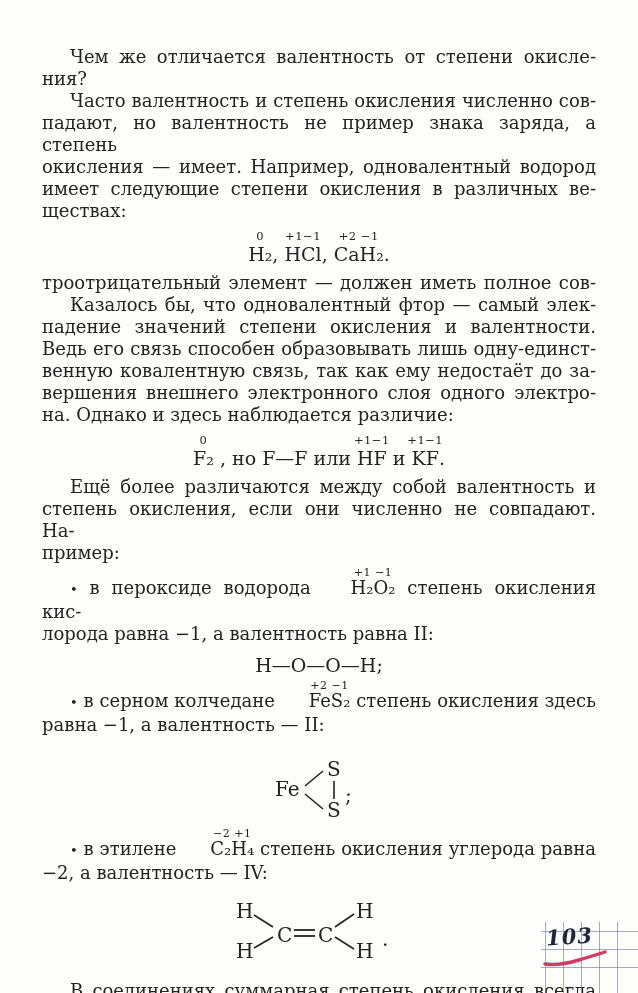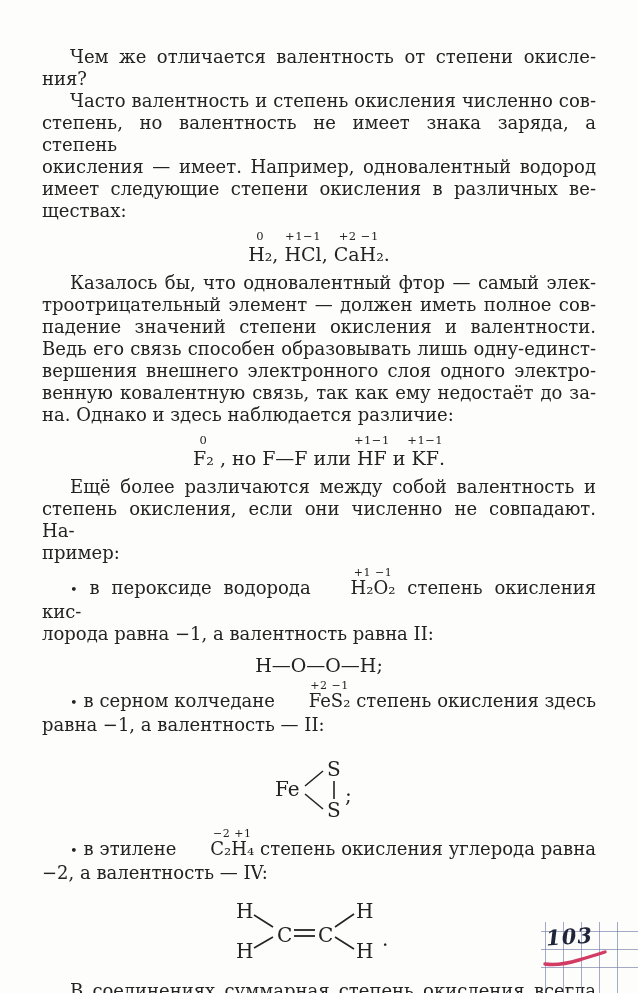--- a/index.html
+++ b/index.html
@@ -59,39 +59,39 @@
 
 <div class="page">
 
   <div class="para">
     <div class="line ind">Чем же отличается валентность от степени окисле-</div>
     <div class="line last">ния?</div>
   </div>
 
   <div class="para">
     <div class="line ind">Часто валентность и степень окисления численно сов-</div>
-    <div class="line">степень, но валентность не имеет знака заряда, а степень</div>
+    <div class="line">падают, но валентность не пример знака заряда, а степень</div>
     <div class="line">окисления — имеет. Например, одновалентный водород</div>
     <div class="line">имеет следующие степени окисления в различных ве-</div>
     <div class="line last">ществах:</div>
   </div>
 
   <div class="formula">
     <span class="oxg"><span class="ox">0</span><span>H₂</span></span><span>,</span>
     <span class="oxg"><span class="ox">+1−1</span><span>HCl</span></span><span>,</span>
     <span class="oxg"><span class="ox">+2 −1</span><span>CaH₂</span></span><span>.</span>
   </div>
 
   <div class="para">
+    <div class="line">троотрицательный элемент — должен иметь полное сов-</div>
     <div class="line ind">Казалось бы, что одновалентный фтор — самый элек-</div>
-    <div class="line">троотрицательный элемент — должен иметь полное сов-</div>
     <div class="line">падение значений степени окисления и валентности.</div>
     <div class="line">Ведь его связь способен образовывать лишь одну-единст-</div>
+    <div class="line">венную ковалентную связь, так как ему недостаёт до за-</div>
     <div class="line">вершения внешнего электронного слоя одного электро-</div>
-    <div class="line">венную ковалентную связь, так как ему недостаёт до за-</div>
     <div class="line last">на. Однако и здесь наблюдается различие:</div>
   </div>
 
   <div class="formula">
     <span class="oxg"><span class="ox">0</span><span>F₂</span></span>
     <span>, но F—F или</span>
     <span class="oxg"><span class="ox">+1−1</span><span>HF</span></span>
     <span>и</span>
     <span class="oxg"><span class="ox">+1−1</span><span>KF</span></span><span>.</span>
   </div>

